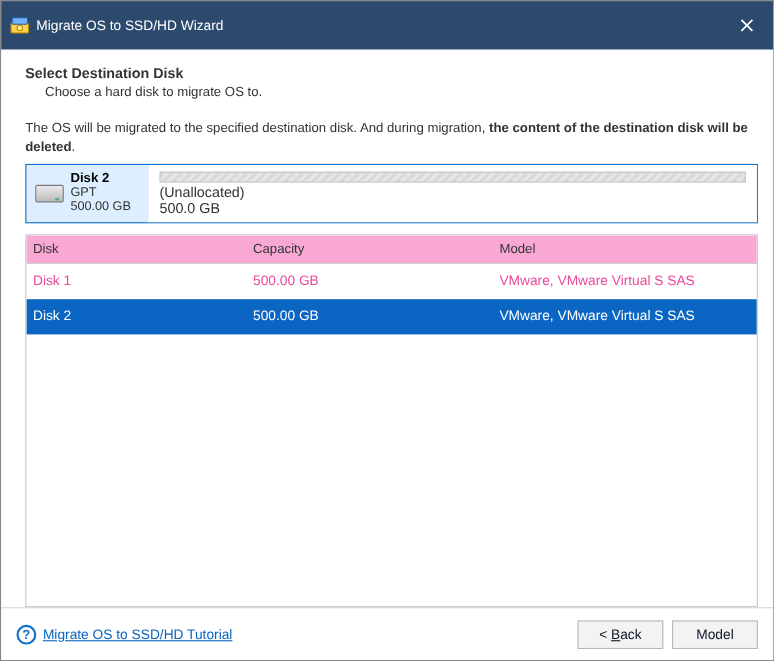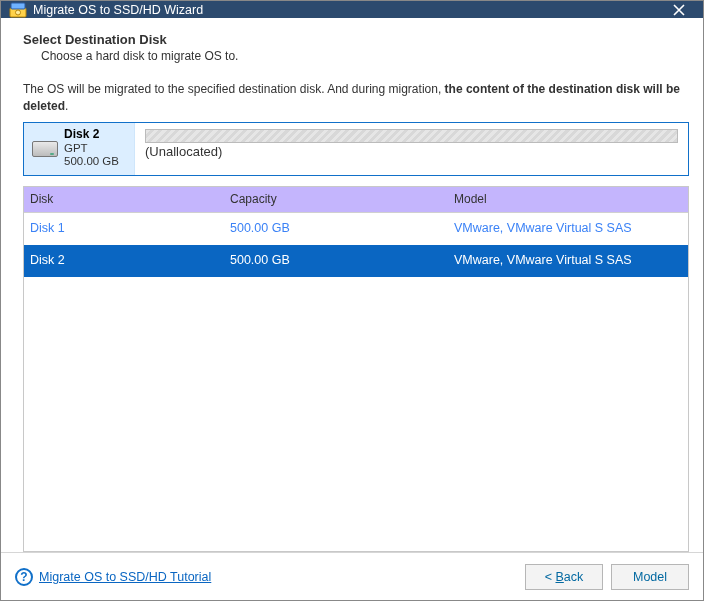--- a/index.html
+++ b/index.html
@@ -11,21 +11,21 @@
     background: #fff;
     width: 704px;
     height: 601px;
     border: 1px solid #888;
     display: flex;
     flex-direction: column;
   }
   .titlebar {
     background: #2c4a6e;
     color: #fff;
-    height: 17px;
+    height: 44px;
     display: flex;
     align-items: center;
     padding: 0 4px 0 8px;
   }
   .titlebar .app-icon {
     width: 18px; height: 18px;
     margin-right: 6px;
     display: inline-flex;
     align-items: center; justify-content: center;
   }
@@ -111,25 +111,25 @@
     display: grid;
     grid-template-columns: 200px 224px 1fr;
     align-items: center;
     min-height: 26px;
     padding: 0 6px;
   }
   .tbl .hdr {
     border-bottom: 1px solid #d0d0d0;
     font-size: 12px;
     color: #333;
-    background:#c4b5fd;
+    background:#f9a8d4;
   }
   .tbl .row {
     font-size: 12.5px;
-    color:#3b82f6;
+    color:#ec4899;
     height: 32px;
     border-bottom: 1px solid transparent;
   }
   .tbl .row.selected {
     background: #0a66c2;
     color: #fff;
   }
   .footer {
     border-top: 1px solid #d6d6d6;
     height: 48px;
@@ -158,21 +158,21 @@
     font-size: 12.5px;
     text-align: right;
   }
   .spacer { flex: 1; }
   .btn {
     min-width: 78px;
     height: 26px;
     border: 1px solid #b6b6b6;
     background: #f3f3f3;
     font-size: 12.5px;
-    color: #0369a1;
+    color: #0f172a;
     padding: 0 10px;
     cursor: pointer;
   }
   .btn .ul { text-decoration: underline; }
   .btn-primary-frame {
     border: 2px solid #c51818;
     padding: 2px;
     display: inline-flex;
   }
 </style>
@@ -208,20 +208,21 @@
       <div class="drive-icon"></div>
       <div class="disk-info">
         <div class="dname">Disk 2</div>
         <div class="dmeta">GPT</div>
         <div class="dmeta">500.00 GB</div>
       </div>
     </div>
     <div class="right">
       <div class="alloc-bar"></div>
       <div class="alloc-label">(Unallocated)</div>
+      <div class="alloc-label">500.0 GB</div>
     </div>
   </div>
 
   <div class="tbl">
     <div class="hdr">
       <div>Disk</div>
       <div>Capacity</div>
       <div>Model</div>
     </div>
     <div class="row">

